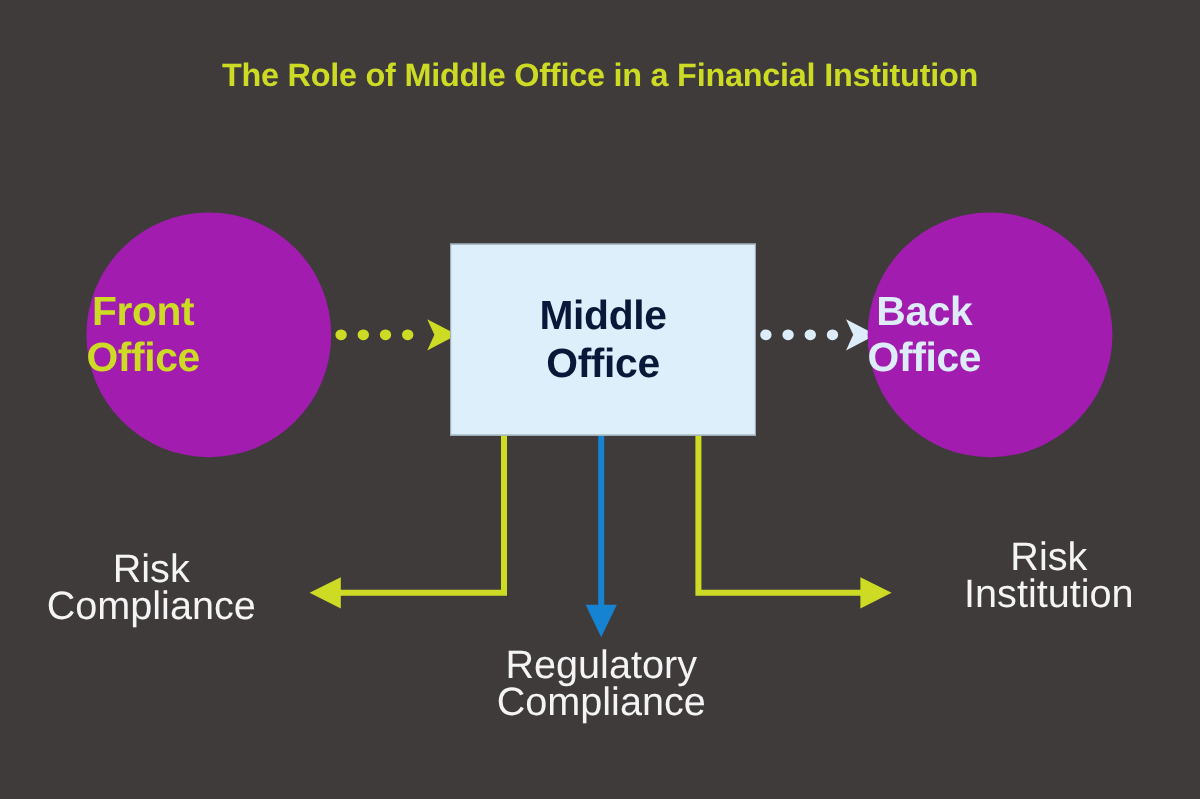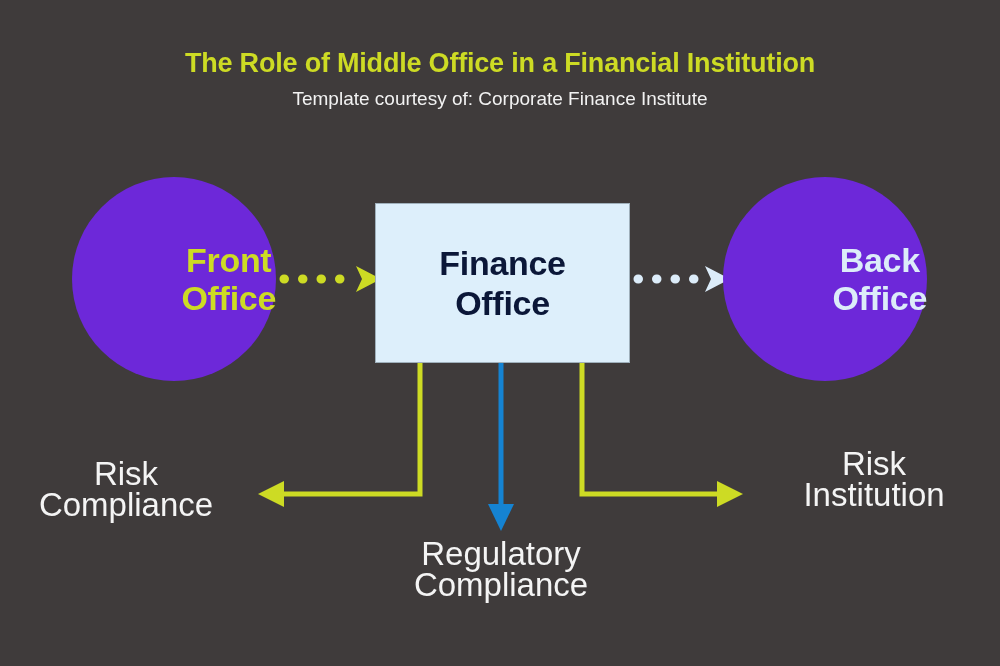--- a/index.html
+++ b/index.html
@@ -44,24 +44,24 @@
     font-weight: normal;
     line-height: 26px;
     white-space: nowrap;
   }
 
   
   .circle {
     width: 204px;
     height: 204px;
     border-radius: 50%;
-    background: #6d28d9;
+    background: #a21caf;
     display: flex;
     align-items: center;
-    justify-content: flex-end;
+    justify-content: flex-start;
     text-align: center;
   }
   .circle-label {
     font-size: 34px;
     font-weight: bold;
     line-height: 38px;
     letter-spacing: -0.3px;
   }
   #front-circle { left: 72px; top: 177px; }
   #front-circle .circle-label { color: #cddb24; }
@@ -111,21 +111,20 @@
   #risk-label { left: 0px; top: 458px; width: 252px; }
   #regulatory-label { left: 375px; top: 538px; width: 252px; }
   #trade-label { left: 748px; top: 448px; width: 252px; }
 </style>
 </head>
 <body>
 
 <div id="canvas">
 
   <div class="abs" id="title">The Role of Middle Office in a Financial Institution</div>
-  <div class="abs" id="subtitle">Template courtesy of: Corporate Finance Institute</div>
 
   <svg class="abs" id="connectors" viewBox="0 0 1000 666" xmlns="http://www.w3.org/2000/svg">
 
     <g>
       <line x1="284" y1="279" x2="355" y2="279" stroke="#cddb24" stroke-width="9" stroke-linecap="round" stroke-dasharray="0.5 18"></line>
       <polygon points="356,266 381,279 356,292 362,279" fill="#cddb24"></polygon>
     </g>
 
     <g>
       <line x1="638" y1="279" x2="704" y2="279" stroke="#dcecf9" stroke-width="9" stroke-linecap="round" stroke-dasharray="0.5 18"></line>
@@ -150,21 +149,21 @@
 
   <div class="abs circle" id="front-circle">
     <div class="circle-label">
       <div>Front</div>
       <div>Office</div>
     </div>
   </div>
 
   <div class="abs" id="middle-box">
     <div class="box-label">
-      <div>Finance</div>
+      <div>Middle</div>
       <div>Office</div>
     </div>
   </div>
 
   <div class="abs circle" id="back-circle">
     <div class="circle-label">
       <div>Back</div>
       <div>Office</div>
     </div>
   </div>

